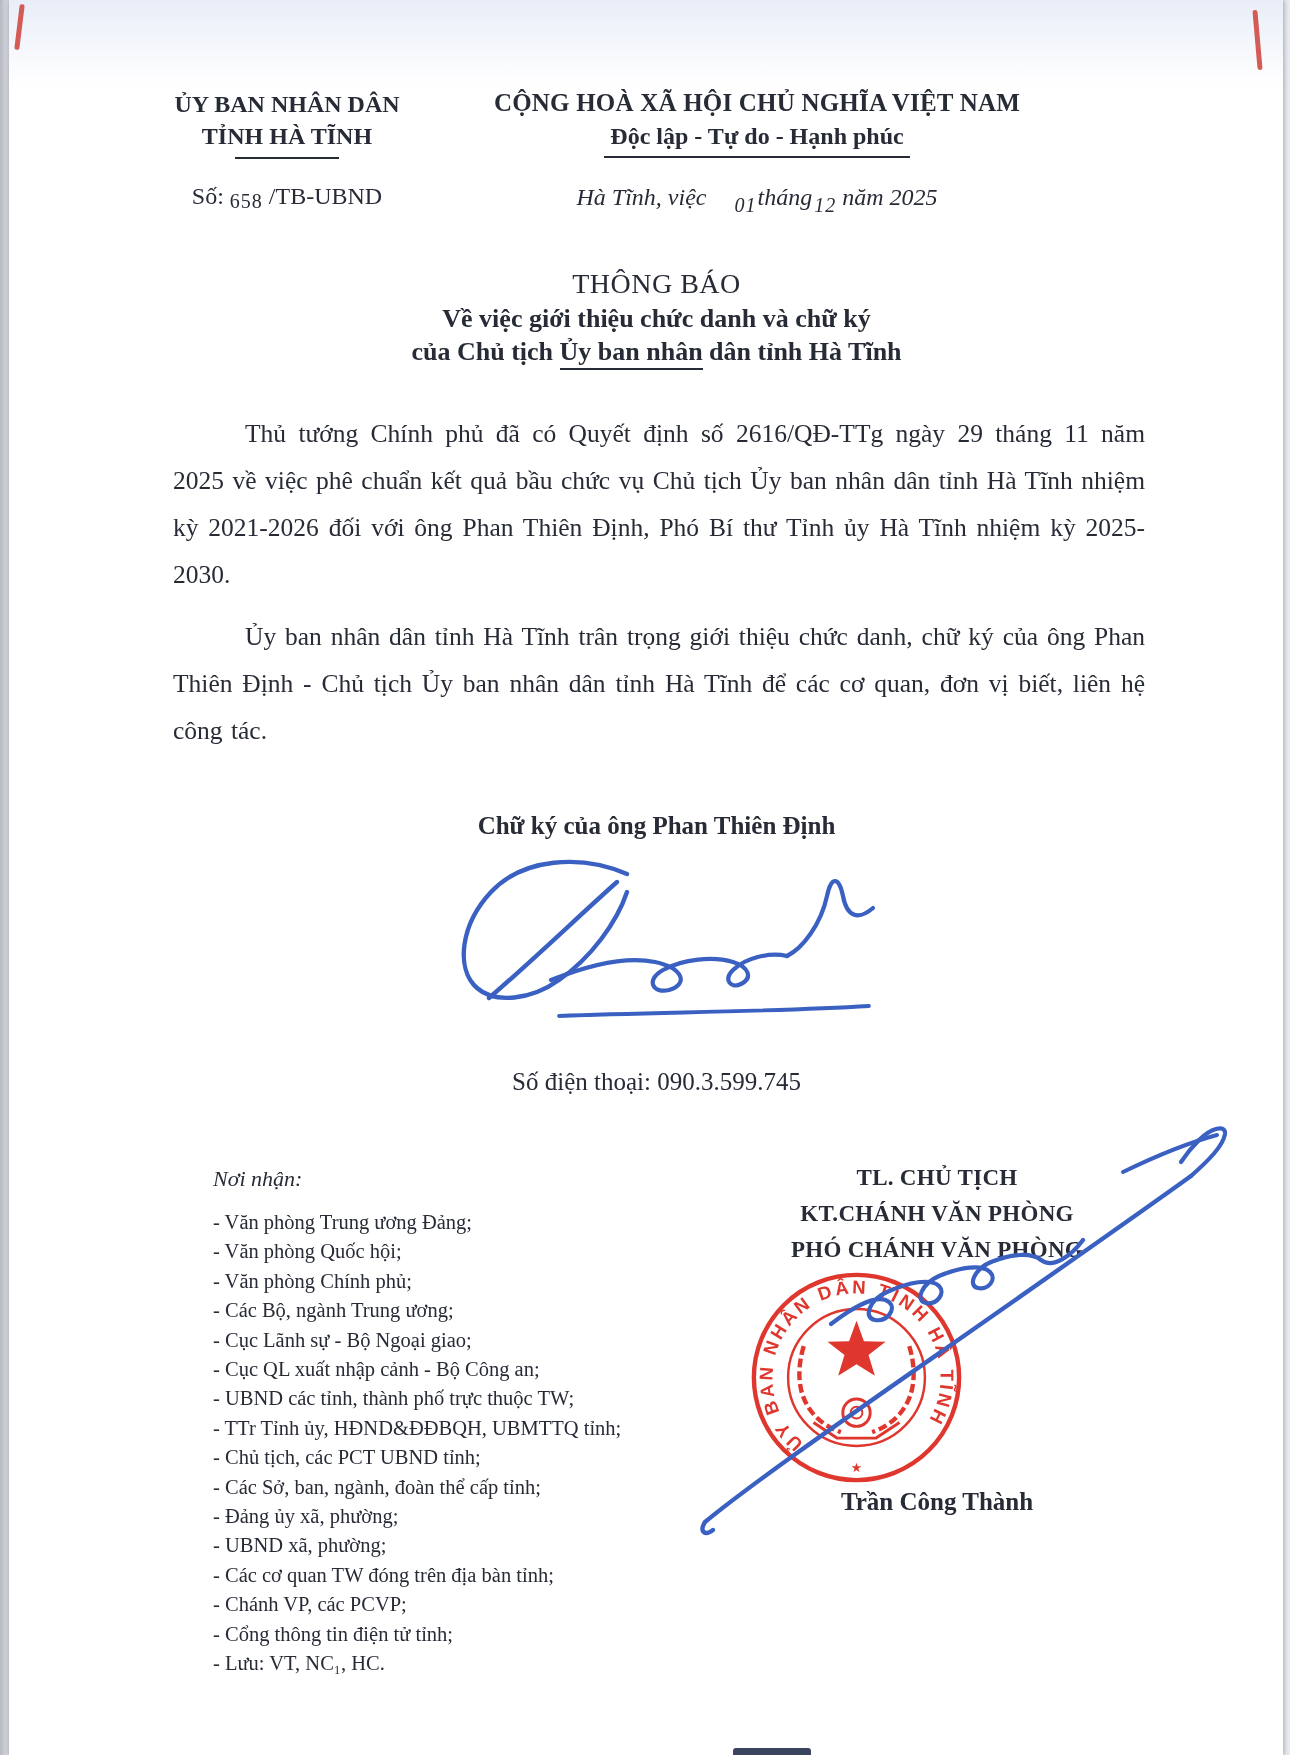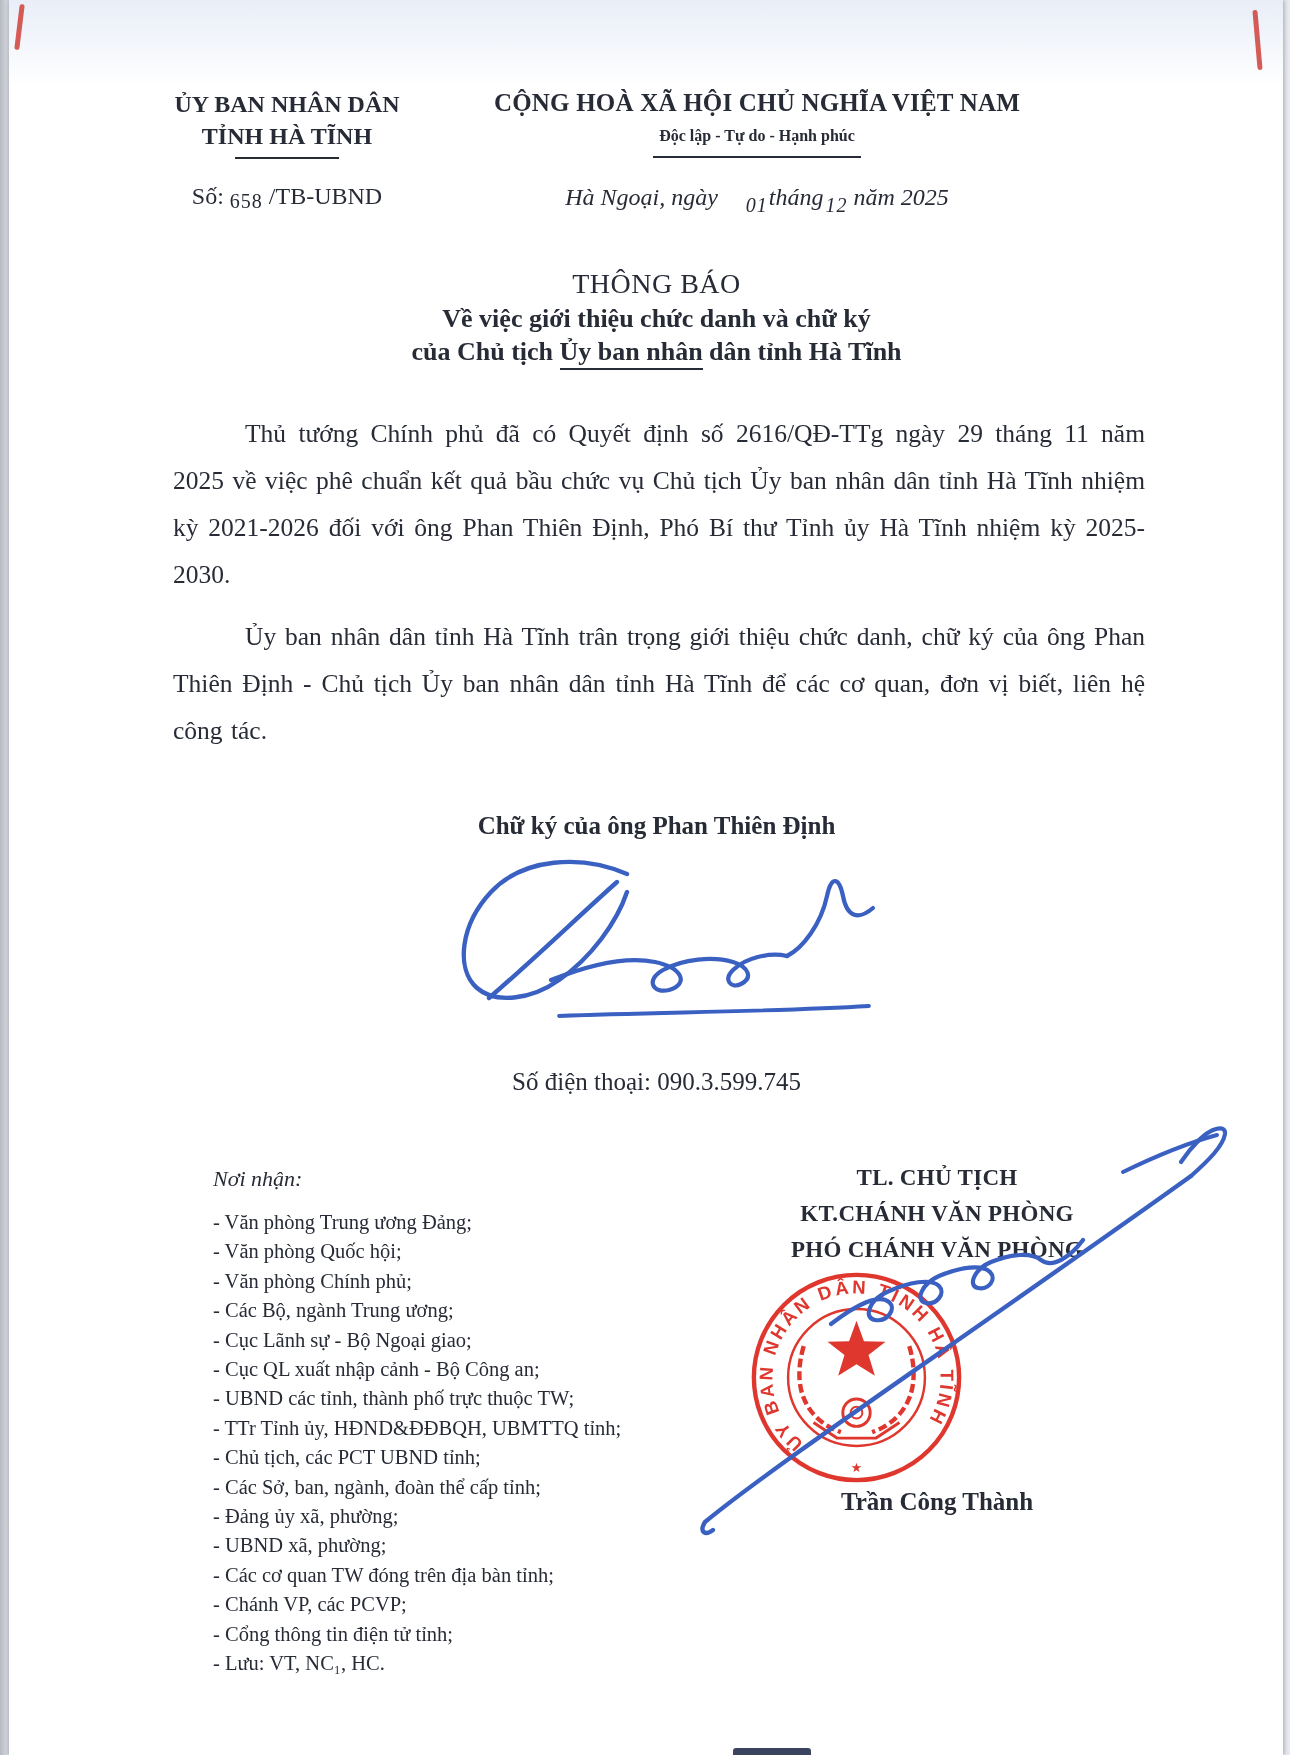--- a/index.html
+++ b/index.html
@@ -33,21 +33,21 @@
 
   .hdr-left{position:absolute;left:128px;top:88px;width:300px;text-align:center;}
   .hdr-left .l1{font-weight:bold;font-size:24px;line-height:32px;}
   .hdr-left .l2{font-weight:bold;font-size:24px;line-height:32px;}
   .hdr-rule{width:104px;border-top:2px solid var(--ink);margin:5px auto 0 auto;}
   .so-line{margin-top:24px;font-size:24px;white-space:nowrap;}
   .ins{font-size:20px;position:relative;top:4px;letter-spacing:1px;}
 
   .hdr-right{position:absolute;left:460px;top:86px;width:576px;text-align:center;}
   .hdr-right .l1{font-weight:bold;font-size:25px;line-height:34px;letter-spacing:.2px;}
-  .hdr-right .l2{font-weight:bold;font-size:16px;line-height:32px;display:inline-block;
+  .hdr-right .l2{font-weight:bold;font-size:24px;line-height:32px;display:inline-block;
     border-bottom:2px solid var(--ink);padding:0 6px 4px 6px;}
   .dateline{margin-top:26px;font-style:italic;font-size:24px;white-space:nowrap;}
   .dateline .ins{font-style:italic;top:7px;}
   .ins-day{margin-left:28px;margin-right:1px;}
   .ins-mon{margin-left:2px;margin-right:6px;}
 
   .title-block{position:absolute;left:160px;top:266px;width:975px;text-align:center;}
   .title-main{font-weight:normal;font-size:28px;line-height:36px;letter-spacing:.5px;}
   .title-sub{font-weight:bold;font-size:26px;line-height:33px;}
   .u-mid{border-bottom:2px solid var(--ink);padding-bottom:2px;}
@@ -95,21 +95,21 @@
       <span>Số:</span>
       <span class="ins">658</span>
       <span>/TB-UBND</span>
     </div>
   </div>
 
   <div class="hdr-right">
     <div class="l1">CỘNG HOÀ XÃ HỘI CHỦ NGHĨA VIỆT NAM</div>
     <div><span class="l2">Độc lập - Tự do - Hạnh phúc</span></div>
     <div class="dateline">
-      <span>Hà Ngoại, ngày</span><span class="ins ins-day">01</span><span>tháng</span><span class="ins ins-mon">12</span><span>năm 2025</span>
+      <span>Hà Tĩnh, việc</span><span class="ins ins-day">01</span><span>tháng</span><span class="ins ins-mon">12</span><span>năm 2025</span>
     </div>
   </div>
 
   <div class="title-block">
     <div class="title-main">THÔNG BÁO</div>
     <div class="title-sub">Về việc giới thiệu chức danh và chữ ký</div>
     <div class="title-sub"><span>của Chủ tịch </span><span class="u-mid">Ủy ban nhân</span><span> dân tỉnh Hà Tĩnh</span></div>
   </div>
 
   <div class="body-block">

